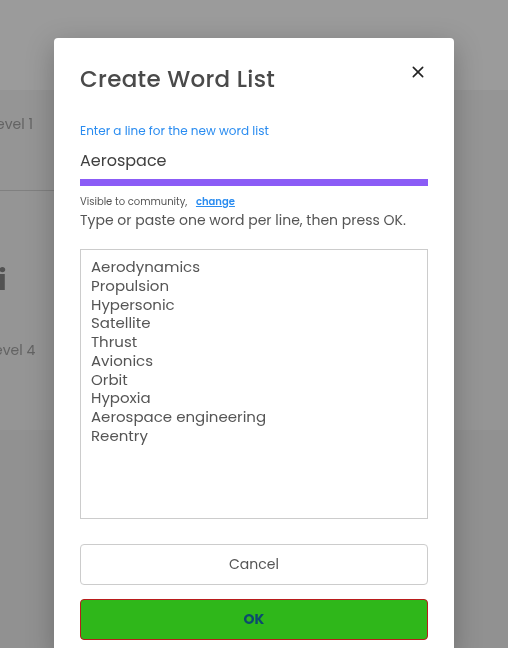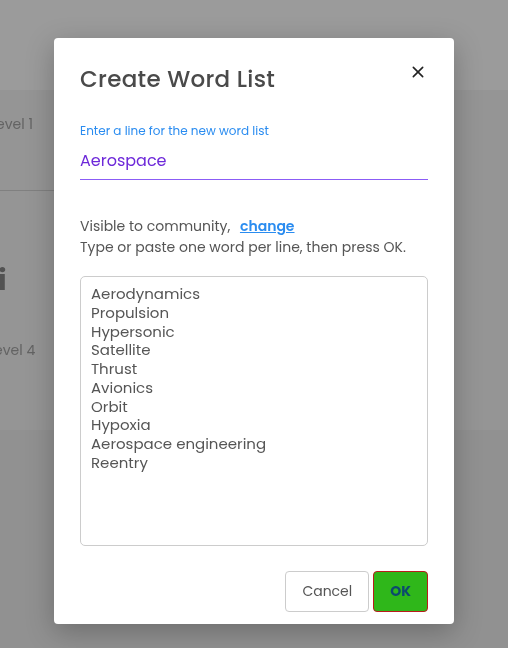--- a/index.html
+++ b/index.html
@@ -111,64 +111,65 @@
     }
     .field-label {
       margin-top: 26px;
       font-size: 12px;
       color: #2a8cf0;
       font-weight: 400;
     }
     .name-input {
       width: 100%;
       border: none;
-      border-bottom: 1px solid #8b5cf6;
+      border-bottom: 7px solid #8b5cf6;
       font-size: 16px;
-      color: #6d28d9;
+      color: #404040;
       padding: 6px 0 6px 0;
       margin-top: 2px;
       outline: none;
       font-family: inherit;
       background: transparent;
     }
     .visibility-row {
-      margin-top: 36px;
-      font-size: 14px;
+      margin-top: 8px;
+      font-size: 10px;
       color: #555;
     }
     .change-link {
       color: #2a8cf0;
       text-decoration: underline;
       font-weight: 600;
       margin-left: 6px;
       cursor: pointer;
     }
     .hint {
       font-size: 14px;
       color: #555;
     }
     .words-area {
       width: 100%;
       height: 270px;
       margin-top: 18px;
       border: 1px solid #ccc;
-      border-radius: 5px;
+      border-radius: 0;
       resize: none;
       font-family: inherit;
       font-size: 15px;
       color: #555;
       padding: 8px 10px;
       line-height: 1.25;
       outline: none;
     }
     .button-row {
       margin-top: 18px;
       display: flex;
       justify-content: flex-end;
-      gap: 4px;
+      gap: 14px;
+      flex-direction: column;
     }
     .btn {
       font-family: inherit;
       font-size: 14px;
       padding: 9px 16px;
       border-radius: 4px;
       cursor: pointer;
       min-width: 54px;
       text-align: center;
     }

